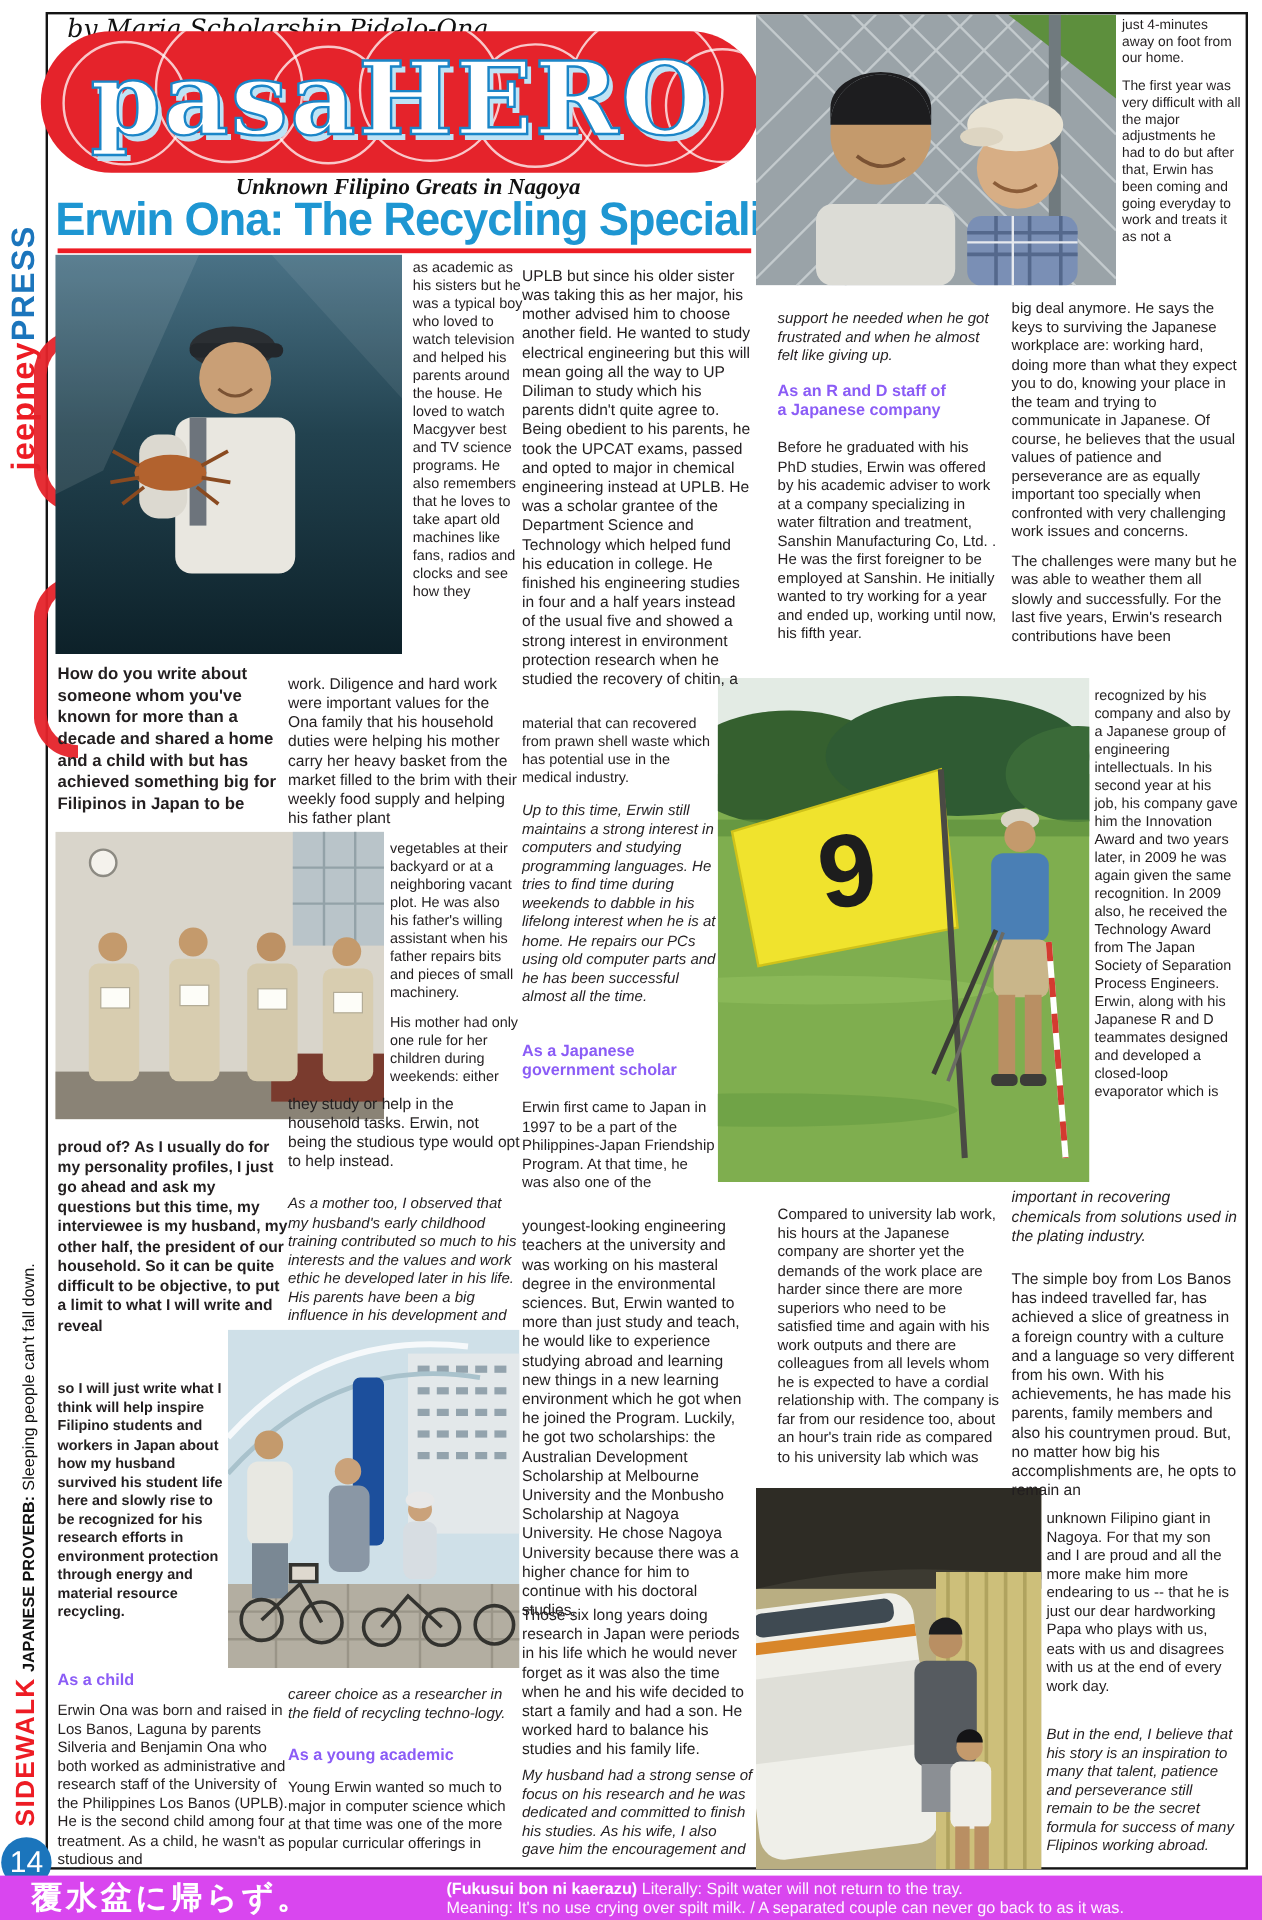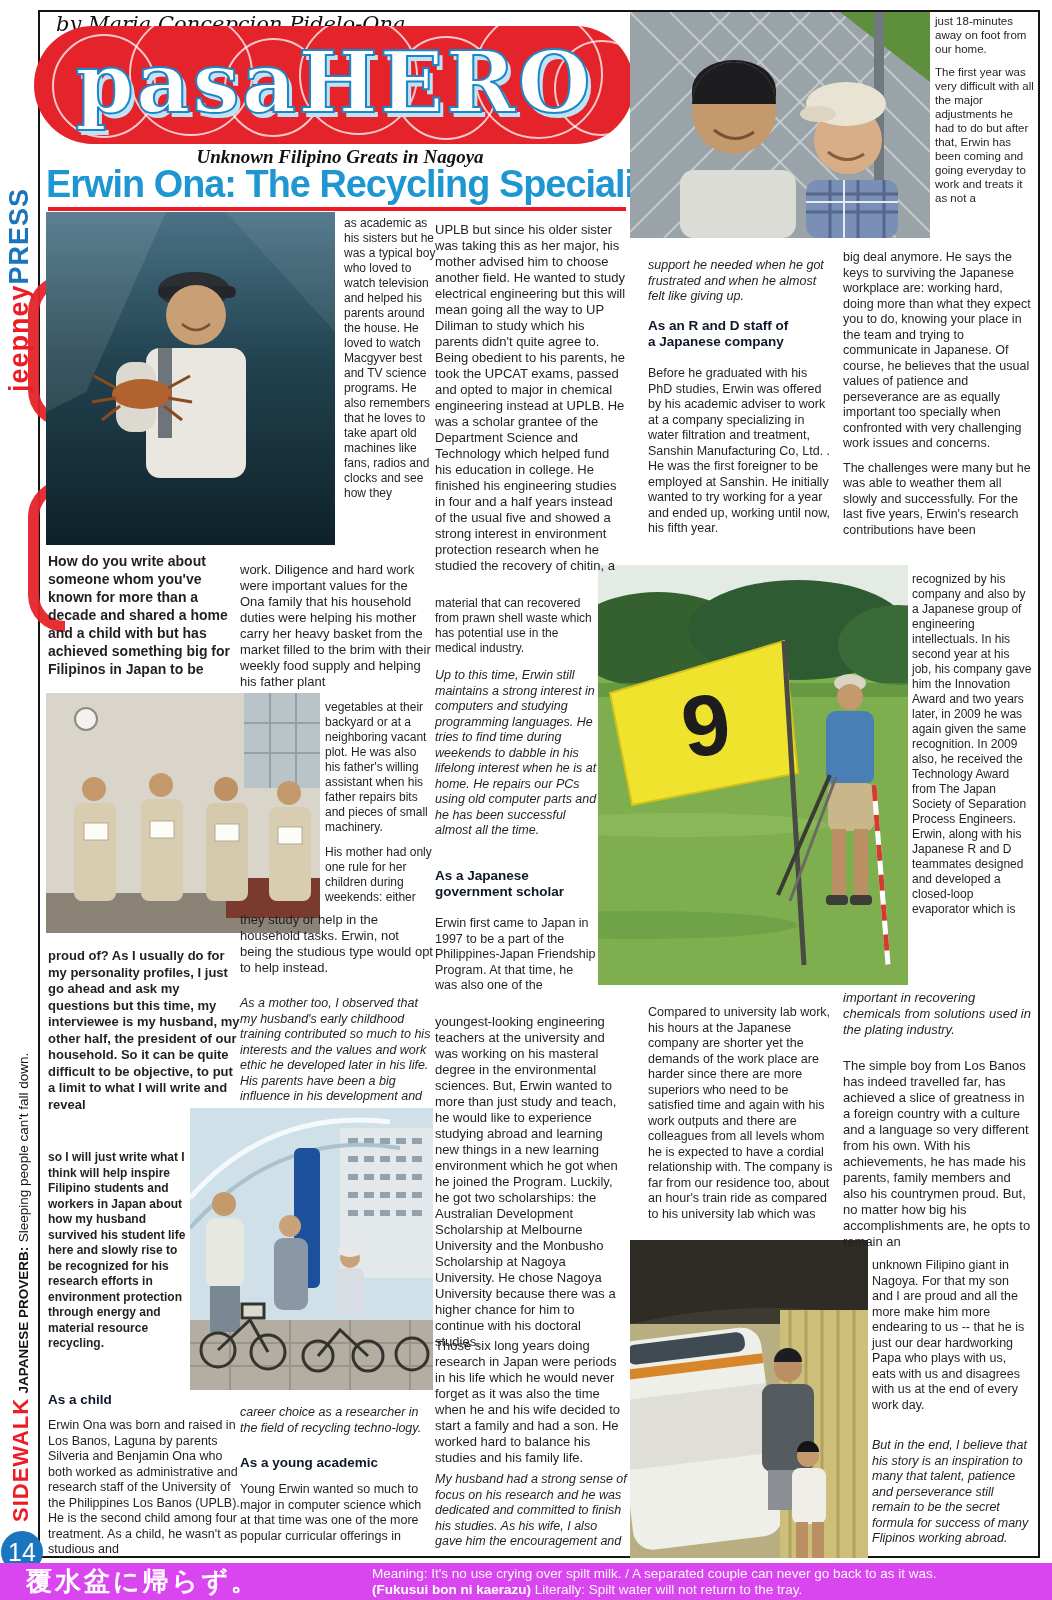--- a/index.html
+++ b/index.html
@@ -10,21 +10,21 @@
   .frame{left:38px;top:10px;width:1002px;height:1548px;border:2px solid #141414;background:#fff;box-sizing:border-box;}
   
   .t   {font-size:13px;line-height:16px;}
   .t-md{font-size:12.5px;line-height:15.5px;}
   .t-sm{font-size:12px;line-height:15px;}
   .t-xs{font-size:11.5px;line-height:14px;}
   .lead-lg{font-size:14px;line-height:18px;font-weight:bold;}
   .lead{font-size:13px;line-height:16.5px;font-weight:bold;}
   .lead-sm{font-size:12px;line-height:15.5px;font-weight:bold;}
   .ital{font-style:italic;}
-  .hd{font-size:13.5px;line-height:16px;font-weight:bold;color:#0f172a;}
+  .hd{font-size:13.5px;line-height:16px;font-weight:bold;color:#8b5cf6;}
   p.abs{margin:0;}
   .para{display:block;margin:0 0 9px 0;}
   
   .byline{left:56px;top:12px;font-family:"DejaVu Serif",serif;font-style:italic;font-size:21px;color:#111;}
   .logo{left:34px;top:26px;width:600px;height:118px;background:#e5232b;border-radius:59px;overflow:hidden;}
   .ring{position:absolute;border:2px solid rgba(255,255,255,.75);border-radius:50%;}
   .logo-text{position:absolute;left:0;top:0;width:100%;height:118px;line-height:114px;text-align:center;
      font-family:"DejaVu Serif",serif;font-weight:bold;font-size:84px;color:#ffffff;letter-spacing:2px;
      -webkit-text-stroke:2px #1b86c8;text-shadow:4px 5px 0 #bfe3f5;}
   .subtitle{left:100px;top:146px;width:480px;text-align:center;font-family:"Liberation Serif",serif;
@@ -63,21 +63,21 @@
 </div>
 <div class="abs red-arc" style="top:275px;"></div>
 <div class="abs red-arc" style="top:480px;"></div>
 <div class="abs sidewalk">
   <span class="sw">SIDEWALK</span>
   <span class="jl">JAPANESE PROVERB:</span>
   <span class="jt"> Sleeping people can't fall down.</span>
 </div>
 <div class="abs pagenum">14</div>
 
-<div class="abs byline">by Maria Concepcion Pidelo-Ona</div>
+<div class="abs byline">by Maria Scholarship Pidelo-Ona</div>
 <div class="abs logo">
   <div class="ring" style="left:18px;top:8px;width:100px;height:100px;"></div>
   <div class="ring" style="left:95px;top:-14px;width:120px;height:120px;"></div>
   <div class="ring" style="left:190px;top:12px;width:95px;height:95px;"></div>
   <div class="ring" style="left:265px;top:-10px;width:115px;height:115px;"></div>
   <div class="ring" style="left:360px;top:10px;width:100px;height:100px;"></div>
   <div class="ring" style="left:440px;top:-16px;width:125px;height:125px;"></div>
   <div class="ring" style="left:520px;top:14px;width:92px;height:92px;"></div>
   <div class="logo-text">pasaHERO</div>
 </div>
@@ -323,32 +323,32 @@
 <p class="abs t" style="left:435px;top:1014px;width:192px;">youngest-looking engineering teachers at the university and was working on his masteral degree in the environmental sciences. But, Erwin wanted to more than just study and teach, he would like to experience studying abroad and learning new things in a new learning environment which he got when he joined the Program. Luckily, he got two scholarships:  the Australian Development Scholarship at Melbourne University and the Monbusho Scholarship at Nagoya University. He chose Nagoya University because  there was a higher chance for him to continue with his doctoral studies.</p>
 <p class="abs t" style="left:435px;top:1338px;width:192px;">Those six  long years doing research in Japan were periods in his life which he would never forget as it was also the time when he and his wife decided to start a family and had a son. He worked hard to balance his studies and his family life.</p>
 <p class="abs t-md ital" style="left:435px;top:1472px;width:192px;">My husband had  a strong sense of focus on his research and he was dedicated and committed to finish his studies. As his wife, I also gave him the encouragement and</p>
 
 <p class="abs t-md ital" style="left:648px;top:258px;width:182px;">support he needed when he got frustrated and when he almost felt like giving up.</p>
 <p class="abs hd" style="left:648px;top:318px;width:150px;">As an R and D staff of a Japanese company</p>
 <p class="abs t-md" style="left:648px;top:366px;width:184px;">Before he graduated with his PhD studies, Erwin was offered by his academic adviser to work at a company specializing in water filtration and treatment, Sanshin Manufacturing Co, Ltd. . He was the first foreigner to be employed at Sanshin. He initially wanted to try working for a year and ended up, working until now, his fifth year.</p>
 <p class="abs t-md" style="left:648px;top:1005px;width:186px;">Compared to university lab work, his hours at the Japanese company are shorter yet the demands of the work place are harder since there are more superiors who need to be satisfied time and again with his work outputs and there are colleagues from all levels whom he is  expected to have a cordial relationship with. The company is far from our residence too, about an hour's train ride as compared to his university lab which was</p>
 
 <div class="abs t-xs" style="left:935px;top:14px;width:100px;">
-  <span class="para">just 18-minutes away on foot from our home.</span>
+  <span class="para">just 4-minutes away on foot from our home.</span>
   <span class="para">The first year was very difficult with all the major adjustments he had to do but after that, Erwin has been coming and going everyday to work and treats it as not a</span>
 </div>
 <div class="abs t-md" style="left:843px;top:250px;width:190px;">
   <span class="para">big deal anymore. He says the keys to surviving the Japanese workplace are: working  hard, doing more than what they expect you to do, knowing  your place in the team and trying to communicate in Japanese. Of course, he believes that the usual values of patience and perseverance are as equally important too specially when confronted with very challenging work issues and concerns.</span>
   <span class="para">The challenges were many but he was able to weather them all slowly and successfully. For the last five years, Erwin's research contributions have been</span>
 </div>
 <p class="abs t-sm" style="left:912px;top:572px;width:120px;">recognized by his company and also by a Japanese group of engineering intellectuals. In his second year at his job, his company gave him  the Innovation Award and two years later, in 2009 he was again given the same recognition. In 2009 also, he received the Technology Award from The Japan Society of Separation Process Engineers. Erwin, along with his Japanese R and D teammates designed and developed a closed-loop evaporator which is</p>
 <p class="abs t" style="left:843px;top:990px;width:190px;font-style:italic;">important in recovering chemicals from solutions used in the plating industry.</p>
 <p class="abs t" style="left:843px;top:1058px;width:192px;">The simple boy from Los Banos has indeed travelled far, has achieved a slice of greatness in a foreign country with a culture and a language so very different from his own. With his achievements, he has made his parents, family members and also his countrymen proud. But, no matter how big his accomplishments are, he opts to remain an</p>
 <p class="abs t-md" style="left:872px;top:1258px;width:160px;">unknown Filipino giant in Nagoya. For that my son and I are proud and all the more make him more endearing to us -- that he is just our dear hardworking Papa who plays with us, eats with us and disagrees with us at the end of every work day.</p>
 <p class="abs t-md ital" style="left:872px;top:1438px;width:160px;">But in the end, I believe that his story is an inspiration to many that talent, patience and perseverance still remain to be the secret formula for success of many Flipinos working abroad.</p>
 
 <div class="abs footer">
   <span class="footer-jp">覆水盆に帰らず。</span>
   <div class="footer-en">
+    <div><b>(Fukusui bon ni kaerazu)</b><span> Literally: Spilt water will not return to the tray.</span></div>
     <div>Meaning: It's no use crying over spilt milk. / A separated couple can never go back to as it was.</div>
-    <div><b>(Fukusui bon ni kaerazu)</b><span> Literally: Spilt water will not return to the tray.</span></div>
   </div>
 </div>
 
 </body></html>

